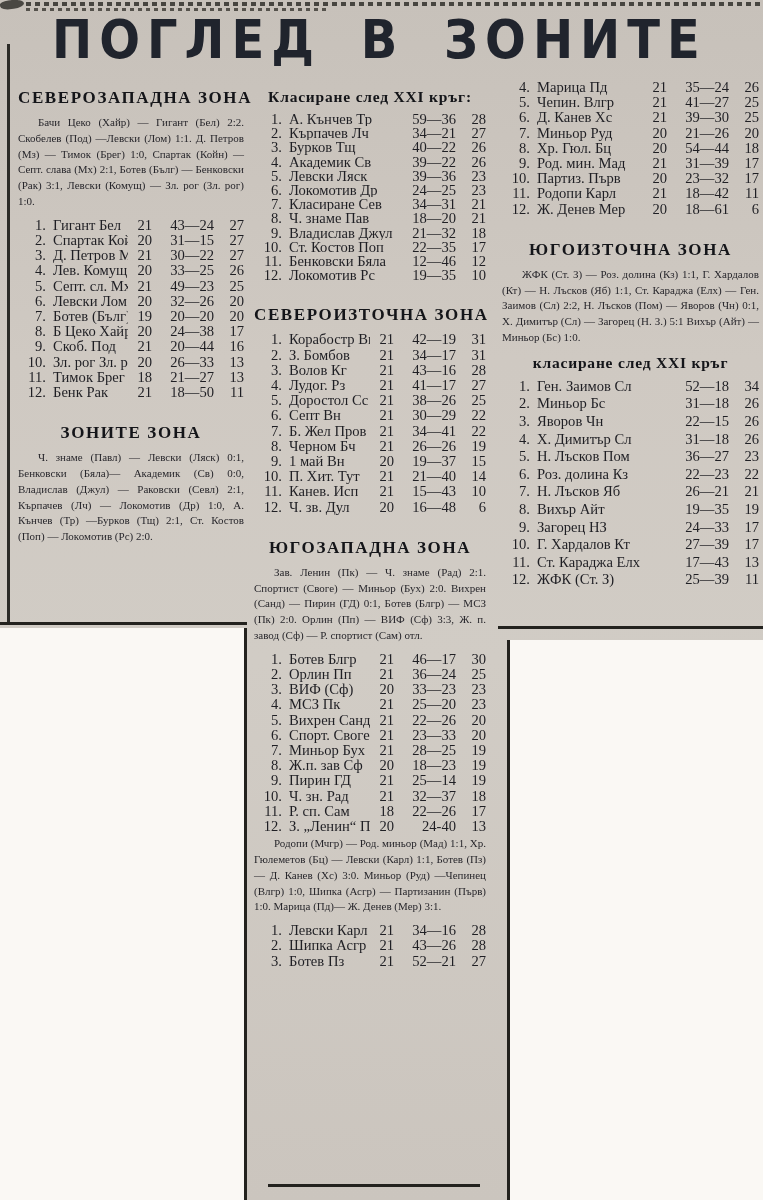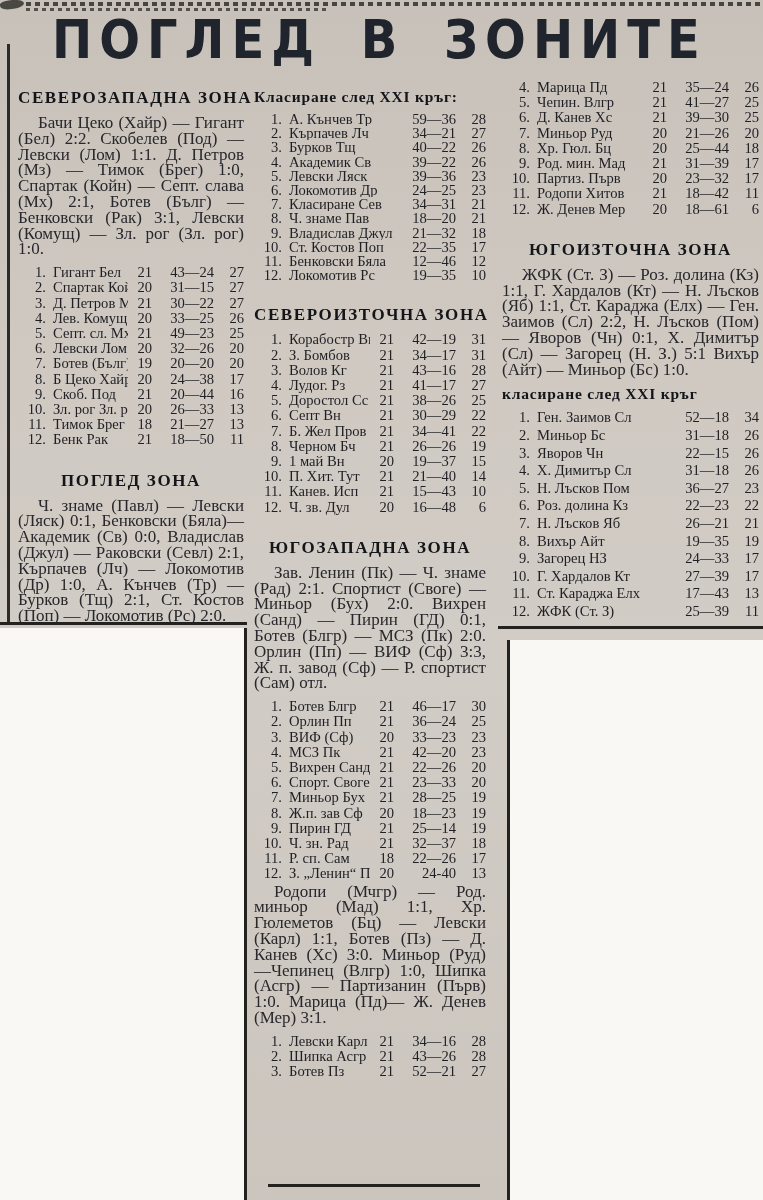--- a/index.html
+++ b/index.html
@@ -42,25 +42,25 @@
   #col-left  { left:18px;  top:84px; width:226px; }
   #col-mid   { left:254px; top:84px; width:232px; }
   #col-right { left:502px; top:80px; width:257px; }
 
   h2.zone {
     font-size:17px; font-weight:bold; text-align:center; letter-spacing:1.6px;
     margin:23px 0 7px; color:#141519; white-space:nowrap;
   }
   #col-left h2.zone:first-child { margin-top:4px; }
   h3.subhead {
-    font-size:15.5px; font-weight:bold; text-align:left; letter-spacing:0.8px;
+    font-size:15.5px; font-weight:bold; text-align:center; letter-spacing:0.8px;
     margin:4px 0 6px; color:#141519; white-space:nowrap;
   }
   p.results {
-    font-size:17px; line-height:15.8px; text-align:justify; text-indent:20px;
+    font-size:11px; line-height:15.8px; text-align:justify; text-indent:20px;
     margin:0 0 8px; color:#28272c;
   }
   .standings { font-size:14.6px; color:#1f1f24; margin-bottom:2px; }
   .trow { display:flex; line-height:15.2px; white-space:nowrap; }
   .standings.tight .trow  { line-height:14.2px; }
   .standings.sparse .trow { line-height:17.6px; }
   .pos   { width:28px; text-align:right; flex:0 0 auto; }
   .team  { flex:1 1 auto; margin-left:7px; overflow:hidden; text-align:left; }
   .gp    { width:24px; text-align:right; flex:0 0 auto; }
   .goals { width:62px; text-align:right; flex:0 0 auto; }
@@ -158,21 +158,21 @@
         <span class="pts">13</span>
       </div>
       <div class="trow">
         <span class="pos">12.</span>
         <span class="team">Бенк Рак</span>
         <span class="gp">21</span>
         <span class="goals">18—50</span>
         <span class="pts">11</span>
       </div>
     </div>
-  <h2 class="zone">ПОГЛЕД ЗОНА</h2>
+  <h2 class="zone">ЗОНИТЕ ЗОНА</h2>
   <p class="results">Ч. знаме (Павл) — Левски (Ляск) 0:1, Бенковски (Бяла)— Академик (Св) 0:0, Владислав (Джул) — Раковски (Севл) 2:1, Кърпачев (Лч) — Локомотив (Др) 1:0, А. Кънчев (Тр) —Бурков (Тщ) 2:1, Ст. Костов (Поп) — Локомотив (Рс) 2:0.</p>
 </div>
 
 <div class="col" id="col-mid">
   <h3 class="subhead">Класиране след XXI кръг:</h3>
   <div class="standings tight">
       <div class="trow">
         <span class="pos">1.</span>
         <span class="team">А. Кънчев Тр</span>
         <span class="goals">59—36</span>
@@ -353,21 +353,21 @@
         <span class="pos">3.</span>
         <span class="team">ВИФ (Сф)</span>
         <span class="gp">20</span>
         <span class="goals">33—23</span>
         <span class="pts">23</span>
       </div>
       <div class="trow">
         <span class="pos">4.</span>
         <span class="team">МСЗ Пк</span>
         <span class="gp">21</span>
-        <span class="goals">42—20</span>
+        <span class="goals">25—20</span>
         <span class="pts">23</span>
       </div>
       <div class="trow">
         <span class="pos">5.</span>
         <span class="team">Вихрен Санд</span>
         <span class="gp">21</span>
         <span class="goals">22—26</span>
         <span class="pts">20</span>
       </div>
       <div class="trow">
@@ -473,40 +473,40 @@
         <span class="pos">7.</span>
         <span class="team">Миньор Руд</span>
         <span class="gp">20</span>
         <span class="goals">21—26</span>
         <span class="pts">20</span>
       </div>
       <div class="trow">
         <span class="pos">8.</span>
         <span class="team">Хр. Гюл. Бц</span>
         <span class="gp">20</span>
-        <span class="goals">25—44</span>
+        <span class="goals">54—44</span>
         <span class="pts">18</span>
       </div>
       <div class="trow">
         <span class="pos">9.</span>
         <span class="team">Род. мин. Мад</span>
         <span class="gp">21</span>
         <span class="goals">31—39</span>
         <span class="pts">17</span>
       </div>
       <div class="trow">
         <span class="pos">10.</span>
         <span class="team">Партиз. Първ</span>
         <span class="gp">20</span>
         <span class="goals">23—32</span>
         <span class="pts">17</span>
       </div>
       <div class="trow">
         <span class="pos">11.</span>
-        <span class="team">Родопи Хитов</span>
+        <span class="team">Родопи Карл</span>
         <span class="gp">21</span>
         <span class="goals">18—42</span>
         <span class="pts">11</span>
       </div>
       <div class="trow">
         <span class="pos">12.</span>
         <span class="team">Ж. Денев Мер</span>
         <span class="gp">20</span>
         <span class="goals">18—61</span>
         <span class="pts">6</span>

